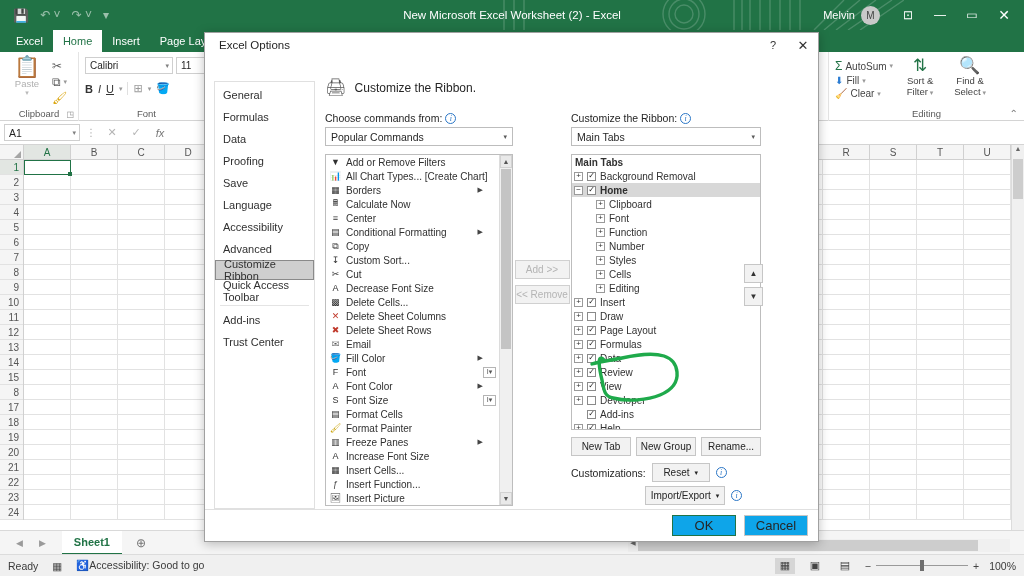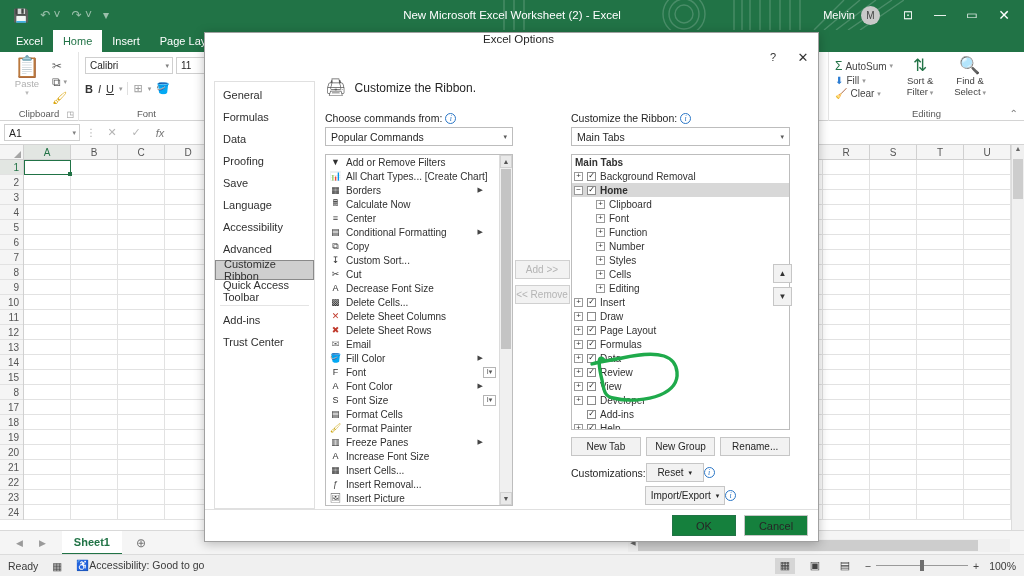--- a/index.html
+++ b/index.html
@@ -166,21 +166,21 @@
   .zs-thumb{ position:absolute; left:44px; top:-5px; width:4px; height:11px; background:#6e6e6e;}
 
   
   #excel-options {
     position:absolute; left:204px; top:32px; width:615px; height:510px;
     background:#fff; border:1px solid #a0a0a0;
     box-shadow:0 2px 10px rgba(0,0,0,.25);
   }
   .dlg-title {
     height:24px; display:flex; align-items:center; padding-left:14px;
-    font-size:11.5px; color:#262626;flex-direction:column;
+    font-size:11.5px; color:#262626;
   }
   .dlg-tbtns { margin-left:auto; display:flex; }
   .dlg-tbtn { width:30px; height:24px; display:flex; align-items:center; justify-content:center; color:#333; font-size:11px;}
   .dlg-tbtn.x { font-size:13px; }
 
   .dlg-body { position:absolute; left:0; right:0; top:24px; bottom:0; }
 
   .opt-nav {
     position:absolute; left:9px; top:24px; width:101px; bottom:32px;
     border:1px solid #e0e0e0; background:#fff; padding-top:2px;
@@ -190,21 +190,21 @@
   .opt-sep { height:1px; background:#e4e4e4; margin:3px 5px; }
 
   .opt-main { position:absolute; left:120px; right:9px; top:20px; bottom:32px; }
   .opt-header { display:flex; align-items:center; gap:8px; margin-bottom:14px;}
   .opt-header .hico { font-size:17px; color:#5a5a5a; }
   .opt-header .htxt { font-size:12px; color:#262626; }
 
   .cols { display:flex; gap:0; }
   .col-left { width:188px; }
   .col-mid  { width:58px; display:flex; flex-direction:column; align-items:center; padding-top:148px;}
-  .col-right{ width:219px; }
+  .col-right{ width:190px; }
 
   .fld-label { font-size:10.5px; color:#262626; margin-bottom:3px; display:flex; align-items:center; gap:3px;}
   .info-i {
     width:11px;height:11px;border-radius:50%;border:1px solid #2a76c6;color:#2a76c6;
     font-size:8px;display:inline-flex;align-items:center;justify-content:center;
     font-family:"Liberation Serif", serif; font-style:italic;
   }
   .combo {
     height:19px; border:1px solid #bdbdbd; background:#fff; font-size:10.5px;
     display:flex; align-items:center; padding:0 16px 0 5px; position:relative;
@@ -248,37 +248,37 @@
     display:flex;align-items:center;justify-content:center; flex:0 0 9px; position:relative;
   }
   .cbx.ck:after{ content:"✓"; font-size:8px; color:#222; line-height:1; }
   .tindent { width:22px; flex:0 0 22px; }
 
   .tree-btns { display:flex; gap:5px; margin-top:7px; }
   .tbtn {
     height:19px; flex:1; border:1px solid #c6c6c6; background:#f2f2f2;
     font-size:10px; color:#262626; display:flex; align-items:center; justify-content:center;
   }
-  .cust-row { display:flex; align-items:center; margin-top:7px; }
+  .cust-row { display:flex; align-items:center; gap:6px; margin-top:7px; }
   .cust-lbl { font-size:10.5px; color:#262626; }
   .sbtn {
     height:19px; border:1px solid #c6c6c6; background:#f2f2f2; font-size:10px;
     color:#262626; display:flex; align-items:center; justify-content:center;
     padding:8px 8px; gap:5px;
   }
 
   .ud-btns{ position:absolute; right:-2px; top:152px; display:flex; flex-direction:column; gap:4px;}
   .ud-btn{ width:19px;height:19px;border:1px solid #c6c6c6;background:#f2f2f2;font-size:8px;color:#333;display:flex;align-items:center;justify-content:center;}
 
   .dlg-footer {
     position:absolute; left:0; right:0; bottom:0; height:32px;
     border-top:1px solid #e0e0e0; display:flex; align-items:center;
     justify-content:flex-end; gap:8px; padding-right:10px;
   }
-  .fbtn { width:64px; height:21px; border:1px solid #c6c6c6; background:#15803d; font-size:11px; color:#262626; display:flex;align-items:center;justify-content:center;}
+  .fbtn { width:64px; height:21px; border:1px solid #c6c6c6; background:#0ea5e9; font-size:13px; color:#262626; display:flex;align-items:center;justify-content:center;}
   .fbtn.primary { border:1px solid #217346; }
 
   
   #ink-annotation { position:absolute; left:0; top:0; width:1024px; height:576px; pointer-events:none; z-index:50;}
 </style>
 </head>
 <body>
 
 <div id="excel-window">
 
@@ -1224,21 +1224,21 @@
                 <div class="cmd-row">
                   <span class="cmd-ico">A</span>
                   <span>Increase Font Size</span>
                 </div>
                 <div class="cmd-row">
                   <span class="cmd-ico">▦</span>
                   <span>Insert Cells...</span>
                 </div>
                 <div class="cmd-row">
                   <span class="cmd-ico" style="color: rgb(68, 68, 68);">ƒ</span>
-                  <span>Insert Removal...</span>
+                  <span>Insert Function...</span>
                 </div>
                 <div class="cmd-row">
                   <span class="cmd-ico">🖼</span>
                   <span>Insert Picture</span>
                 </div>
               </div>
             <div class="lb-scroll">
               <div class="sc-btn">▲</div>
               <div class="sc-thumb" style="top:14px;height:180px"></div>
               <div class="sc-btn" style="position:absolute;bottom:0;left:0;right:0">▼</div>

